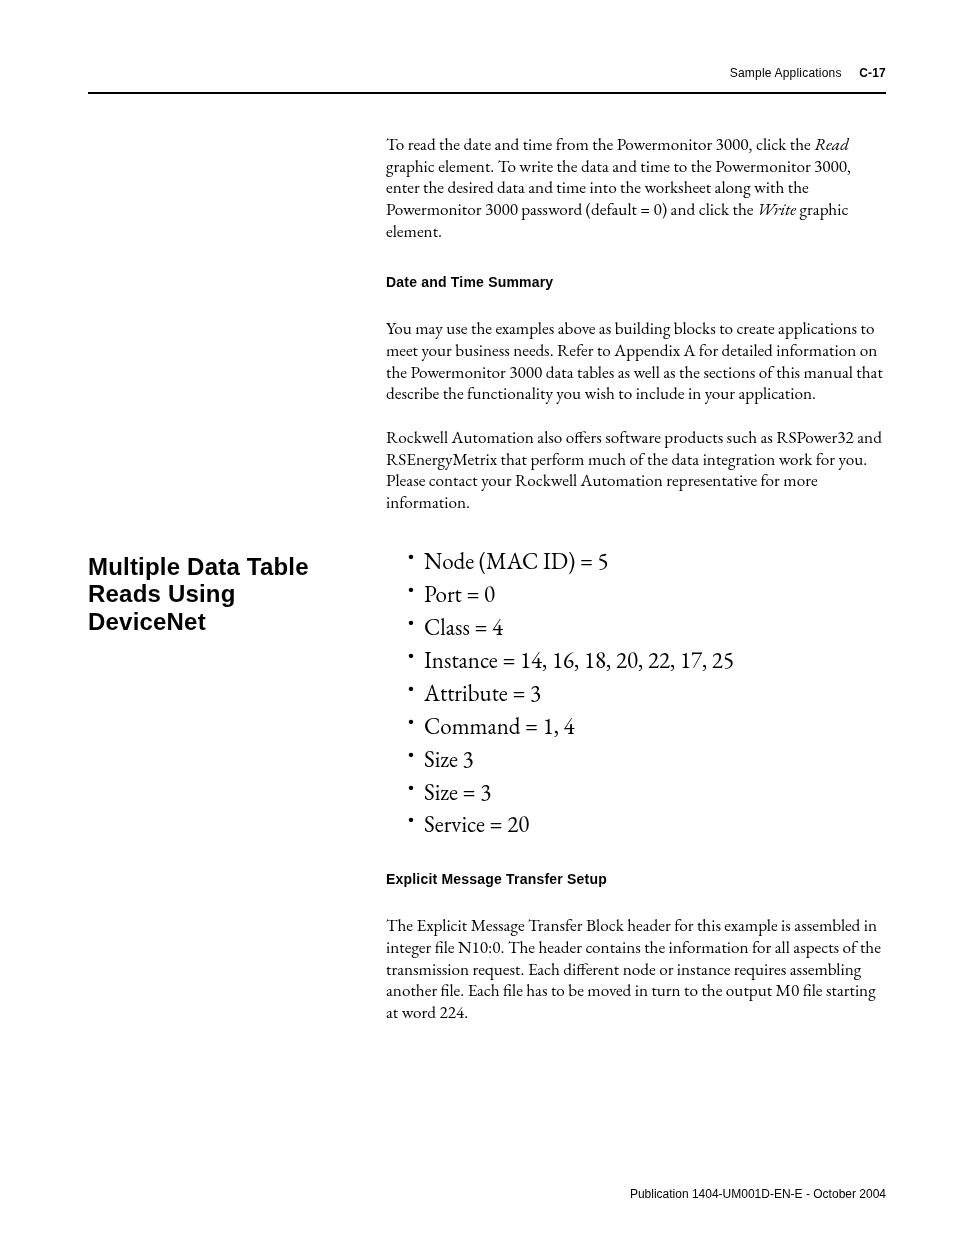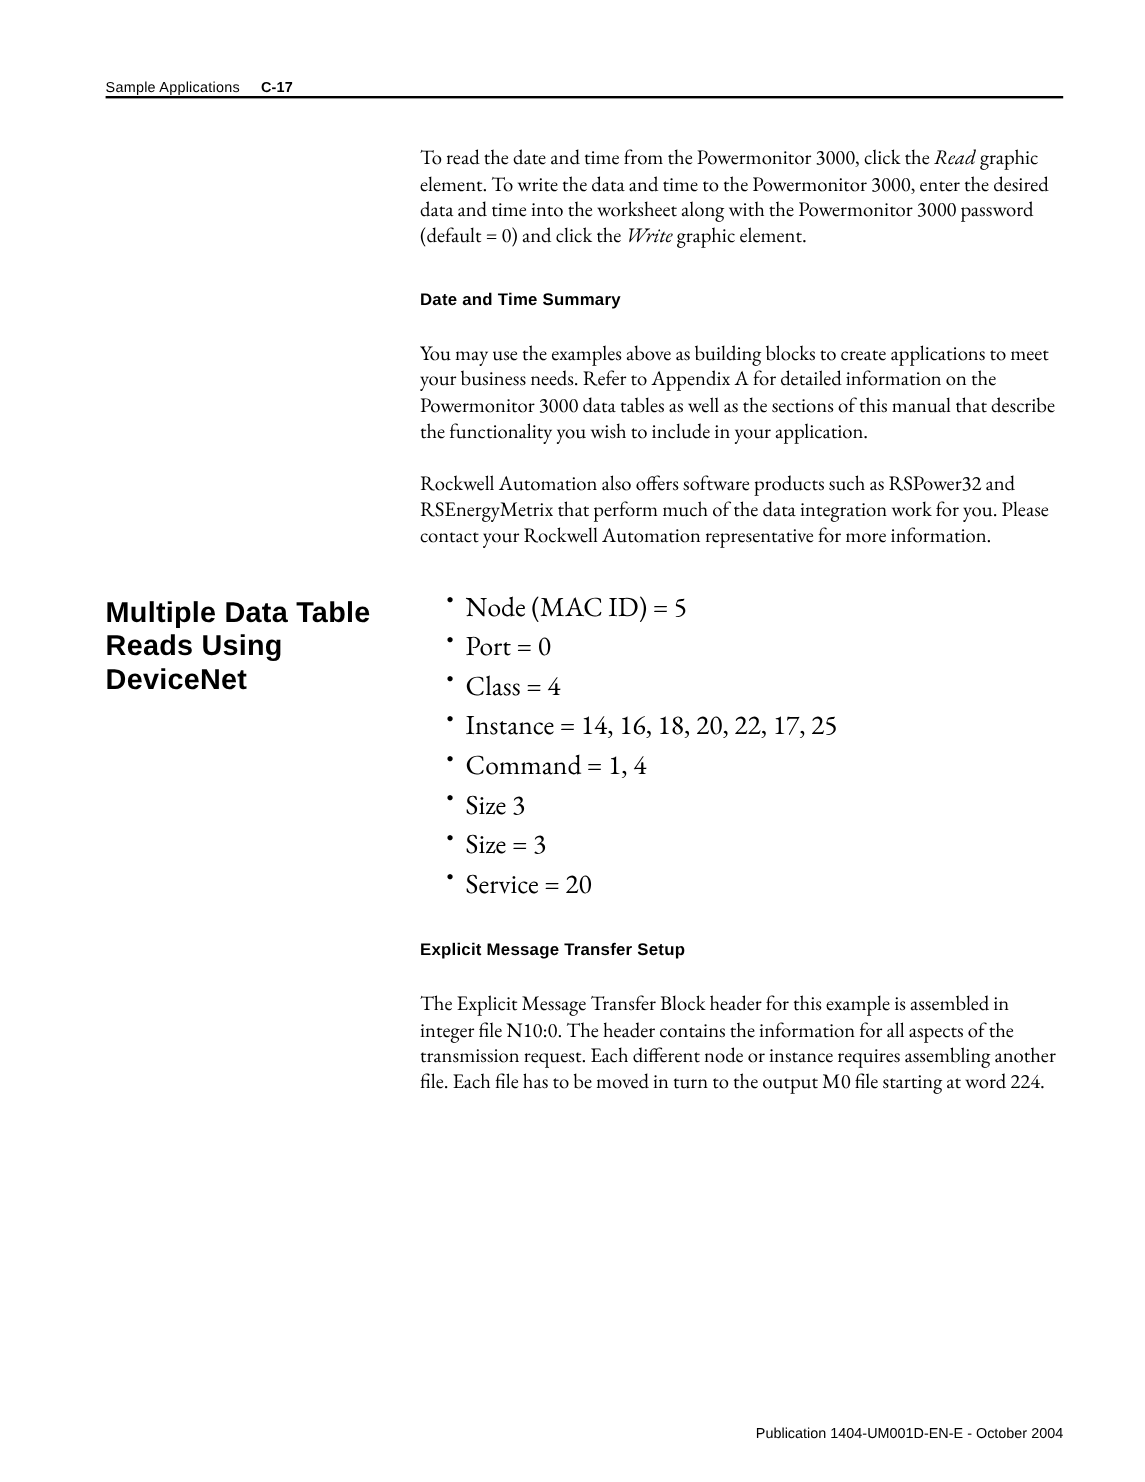--- a/index.html
+++ b/index.html
@@ -11,36 +11,38 @@
     color: #000;
   }
   .page {
     width: 954px;
     height: 1235px;
     position: relative;
     box-sizing: border-box;
     padding: 66px 68px 0 88px; 
   }
   .running-head {
+    text-align: right;
     font-family: Helvetica, Arial, sans-serif;
     font-size: 12px;
     color: #000;
-    margin-bottom: 0;
+    margin-bottom: 12px;
     letter-spacing: 0.2px;
   }
   .running-head .pgnum { font-weight: bold; margin-left: 14px; }
   .rule {
     border: none;
     border-top: 2px solid #000;
     margin: 0 0 40px 0;
   }
   .content {
     display: grid;
     grid-template-columns: 262px 1fr;
     column-gap: 0;
+    gap: 36px;
   }
   .sidecol { }
   .maincol { }
   .side-heading {
     font-family: "Helvetica Neue Condensed", "Arial Narrow", Helvetica, Arial, sans-serif;
     font-stretch: condensed;
     font-weight: 700;
     font-size: 24px;
     line-height: 1.15;
     margin: 0;
@@ -116,20 +118,21 @@
   <div class="content" style="margin-top:17px;">
     <div class="sidecol">
       <h2 class="side-heading">Multiple Data Table Reads Using DeviceNet</h2>
     </div>
     <div class="maincol">
       <ul class="bullets">
         <li>Node (MAC ID) = 5</li>
         <li>Port = 0</li>
         <li>Class = 4</li>
         <li>Instance = 14, 16, 18, 20, 22, 17, 25</li>
+        <li>Attribute = 3</li>
         <li>Command = 1, 4</li>
         <li>Size 3</li>
         <li>Size = 3</li>
         <li>Service = 20</li>
       </ul>
 
       <h3 class="h3">Explicit Message Transfer Setup</h3>
       <p class="body">The Explicit Message Transfer Block header for this example is assembled in integer file N10:0. The header contains the information for all aspects of the transmission request. Each different node or instance requires assembling another file. Each file has to be moved in turn to the output M0 file starting at word 224.</p>
     </div>
   </div>

